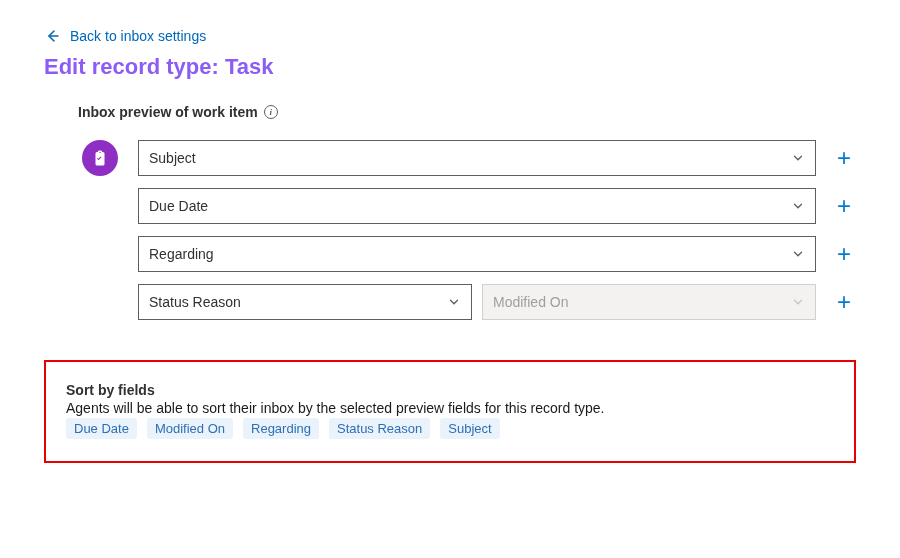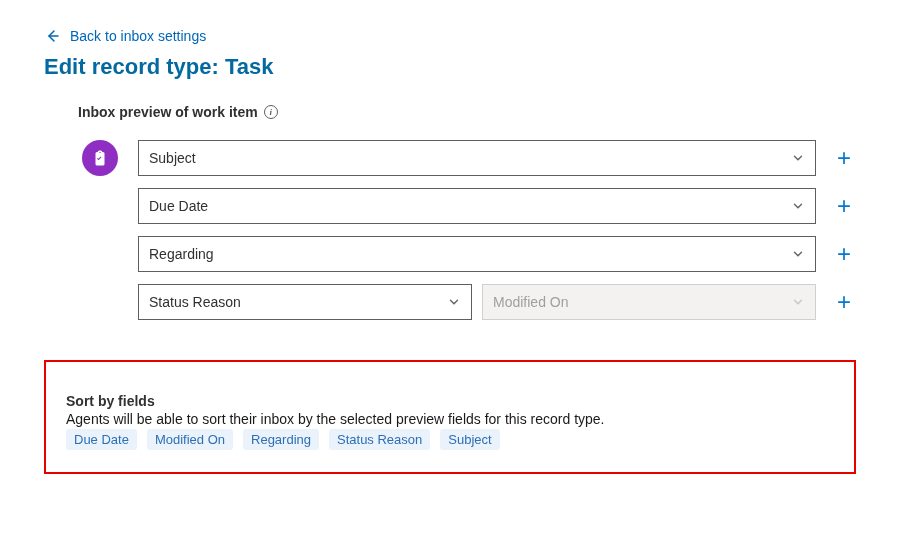--- a/index.html
+++ b/index.html
@@ -1,39 +1,39 @@
 <!DOCTYPE html>
 <html><head>
 <meta charset="utf-8">
 <style>
   * { box-sizing: border-box; }
   html, body { margin:0; padding:0; font-family: "Segoe UI", -apple-system, sans-serif; background:#fff; color:#323130; }
   .page { width:900px; height:558px; padding: 28px 44px 20px 44px; position:relative; }
   .back-link { display:flex; align-items:center; gap:10px; color:#0067b8; font-size:14px; cursor:pointer; }
   .back-link svg { width:16px; height:16px; }
-  .page-title { font-size:22px; font-weight:600; margin:10px 0 24px 0; color:#0369a1; }
+  .page-title { font-size:22px; font-weight:600; margin:10px 0 24px 0; color:#8b5cf6; }
   .section-header { display:flex; align-items:center; justify-content:space-between; padding-left:34px; }
   .section-label-wrap { display:flex; align-items:center; gap:6px; }
   .section-label { font-weight:600; font-size:14px; }
   .info-icon { width:14px; height:14px; border:1px solid #605e5c; border-radius:50%; display:inline-flex; align-items:center; justify-content:center; font-size:9px; color:#605e5c; font-style:italic; font-family:Georgia, serif; font-weight:600; }
   .header-right { display:flex; align-items:center; gap:10px; color:#a19f9d; font-size:14px; }
   .icon-btn { width:18px; height:18px; display:inline-flex; align-items:center; justify-content:center; color:#a19f9d; }
   .rows-block { margin-top:20px; padding-left:34px; }
   .row { display:flex; align-items:center; gap:16px; margin-bottom:12px; }
   .row-icon-col { width:44px; display:flex; justify-content:center; }
   .clipboard-badge { width:36px; height:36px; border-radius:50%; background:#8e2ec2; display:flex; align-items:center; justify-content:center; }
   .clipboard-badge svg { width:18px; height:18px; }
   .field-col { flex:1; display:flex; gap:10px; }
   .select { flex:1; height:36px; border:1px solid #605e5c; background:#fff; display:flex; align-items:center; justify-content:space-between; padding:0 10px; font-size:14px; cursor:pointer; }
   .select.half { flex:0 0 calc(50% - 5px); }
   .select.disabled { background:#f3f2f1; border-color:#d2d0ce; color:#a19f9d; cursor:default; }
   .chevron { width:14px; height:14px; }
   .plus-col { width:24px; display:flex; justify-content:center; }
   .plus-btn { color:#0078d4; font-size:24px; font-weight:300; line-height:1; cursor:pointer; display:flex; align-items:center; justify-content:center; width:24px; height:24px; }
-  .sort-section { border:2px solid #e60000; padding:31px 20px 22px 20px; margin-top:40px; }
+  .sort-section { border:2px solid #e60000; padding:20px 20px 22px 20px; margin-top:40px; }
   .sort-title { font-weight:600; font-size:14px; margin-bottom:2px; }
   .sort-desc { font-size:14px; color:#1b1a19; margin-bottom:2px; }
   .chips { display:flex; gap:10px; flex-wrap:wrap; }
   .chip { background:#eaf2fb; color:#2d6fb4; font-size:13px; padding:3px 8px; border-radius:3px; cursor:pointer; }
 </style>
 </head>
 <body>
 
 <div class="page">
 

